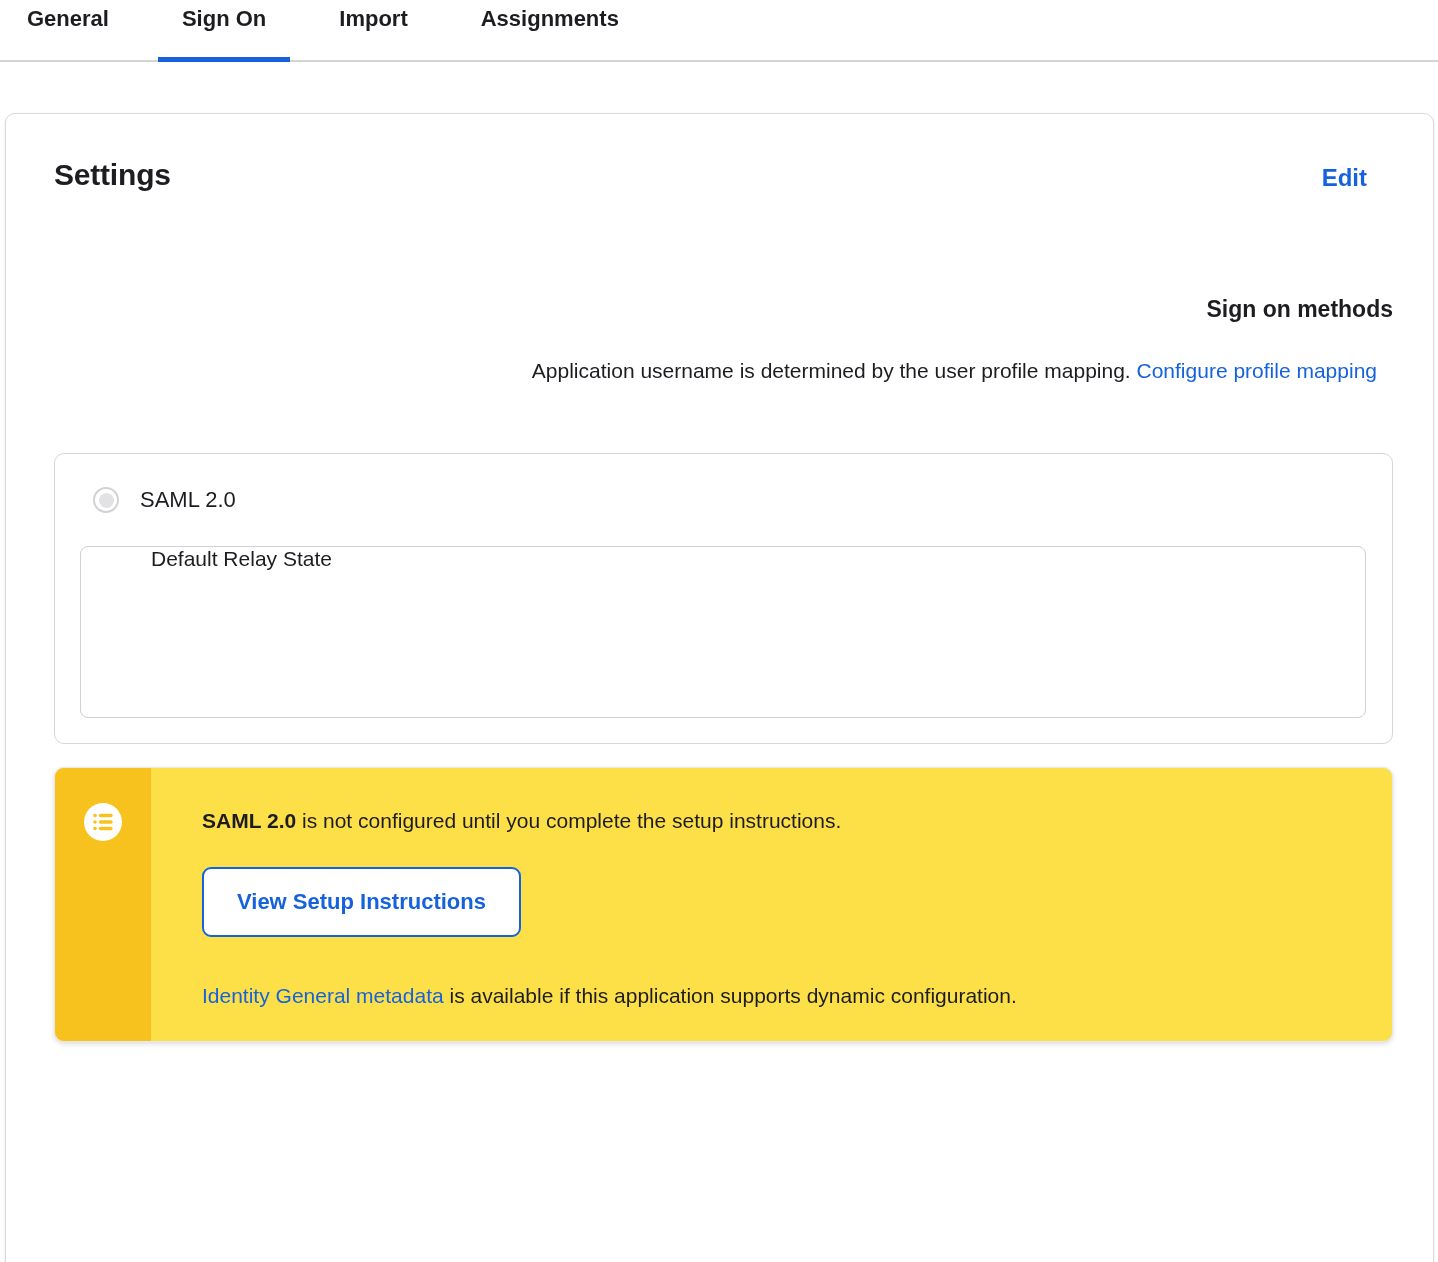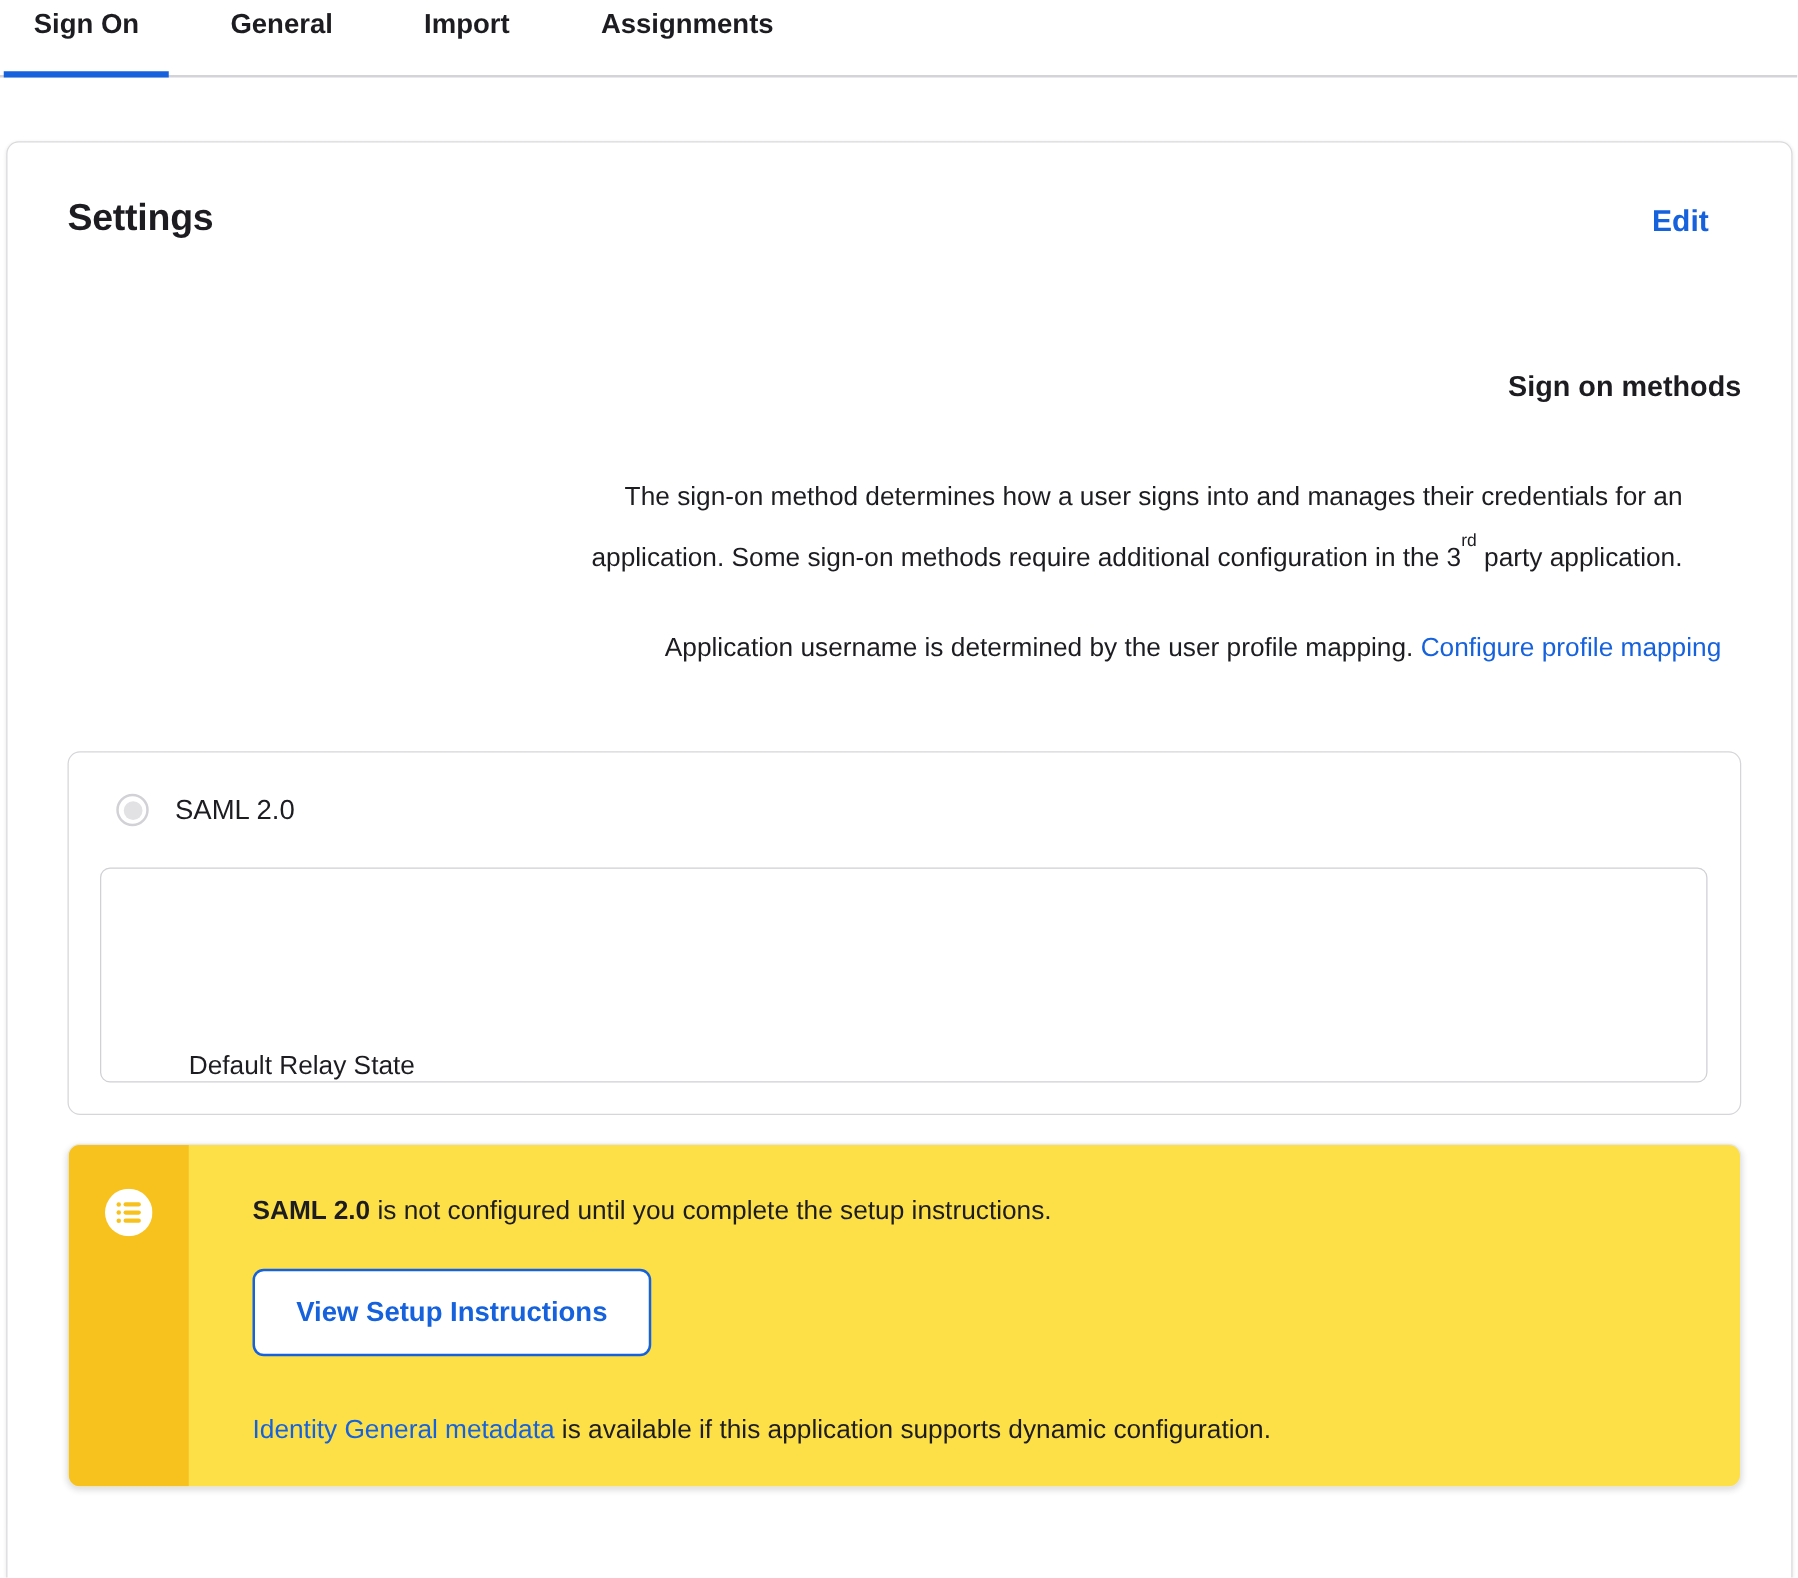--- a/index.html
+++ b/index.html
@@ -114,21 +114,21 @@
     cursor: pointer;
   }
   .radio-dot { width: 15px; height: 15px; border-radius: 50%; background: #e2e2e5; }
   .radio-label { margin-left: 21px; font-size: 22px; }
   .relay-box {
     margin-top: 33px;
     height: 172px;
     border: 1.5px solid #d0d0d5;
     border-radius: 8px;
     display: flex;
-    align-items: flex-end;
+    align-items: flex-start;
     padding-left: 70px;
     font-size: 21px;
     background: #fff;
   }
 
   
   .alert {
     margin-top: 23px;
     display: flex;
     border: 1px solid #e7e7ea;
@@ -163,40 +163,36 @@
     font-size: 22px;
     font-weight: 700;
     cursor: pointer;
   }
   .metadata { margin-top: 44px; font-size: 21px; line-height: 30px; }
 </style>
 </head>
 <body>
 
 <nav class="tabbar">
+  <div class="tab">General</div>
   <div class="tab active">Sign On</div>
-  <div class="tab">General</div>
   <div class="tab">Import</div>
   <div class="tab">Assignments</div>
 </nav>
 
 <section class="card">
 
   <div class="card-header">
     <h1 class="card-title">Settings</h1>
     <a class="edit-link">Edit</a>
   </div>
 
   <div class="section-text">
     <h2 class="section-heading">Sign on methods</h2>
 
-    <div class="desc">
-      <span>The sign-on method determines how a user signs into and manages their credentials for an</span><br>
-      <span>application. Some sign-on methods require additional configuration in the 3</span><sup>rd</sup><span> party application.</span>
-    </div>
 
     <div class="desc desc2">
       <span>Application username is determined by the user profile mapping. </span><a class="link">Configure profile mapping</a>
     </div>
   </div>
 
   <div class="saml-box">
     <div class="radio-row">
       <span class="radio">
         <span class="radio-dot"></span>

